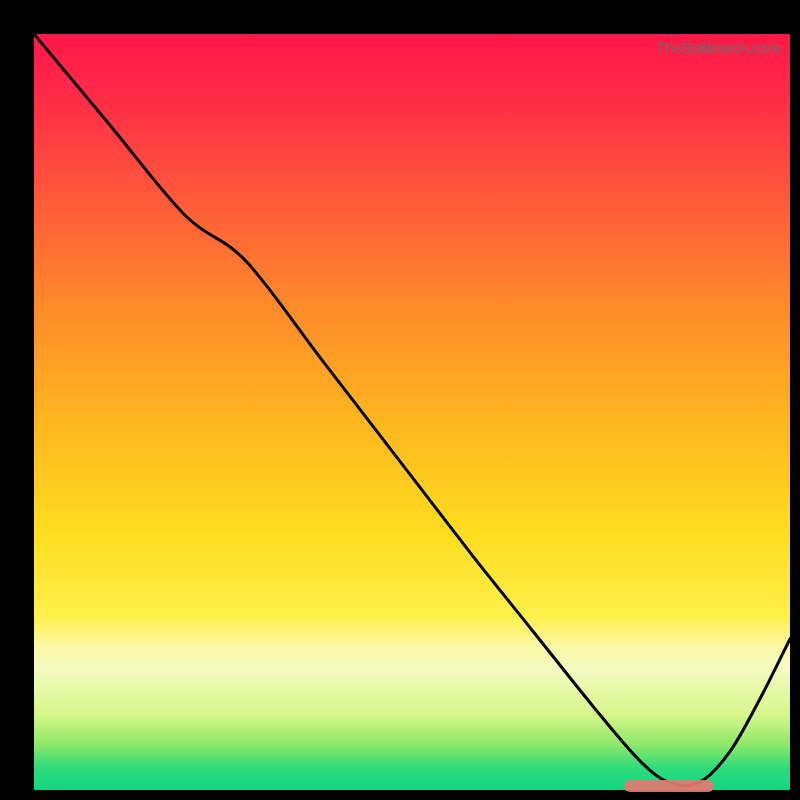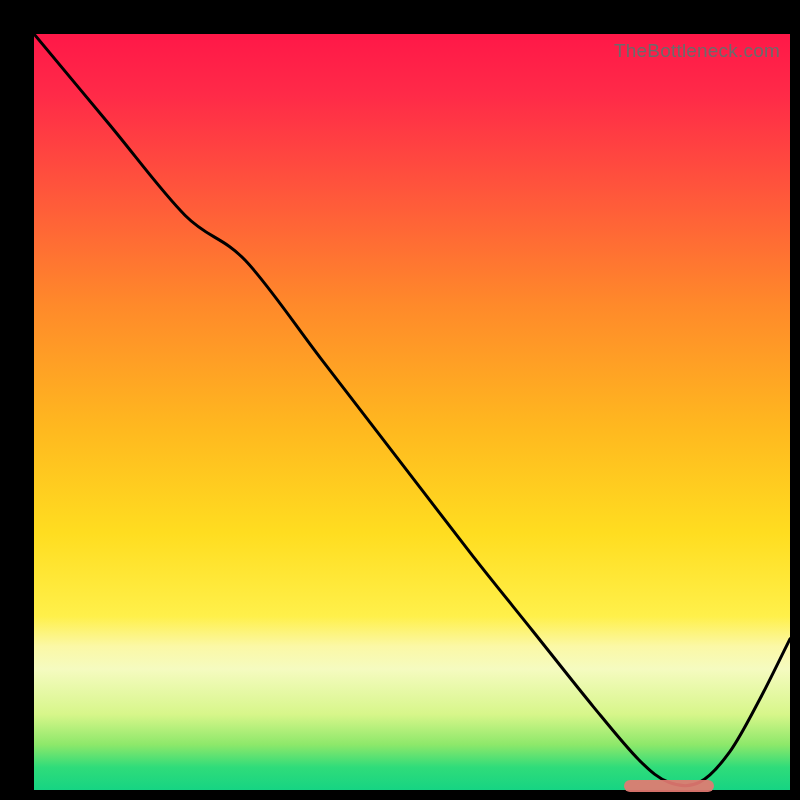--- a/index.html
+++ b/index.html
@@ -39,21 +39,21 @@
       #8de86a 94%,
       #2fdc7a 97%,
       #16d483 100%
     );
   }
   .watermark {
     position: absolute;
     top: 6px;
     right: 10px;
     color: #6b6b6b;
-    font-size: 19px;
+    font-size: 14px;
     font-weight: 500;
     letter-spacing: 0.2px;
     user-select: none;
   }
   svg.curve {
     position: absolute;
     left: 0;
     top: 0;
     width: 756px;
     height: 756px;

